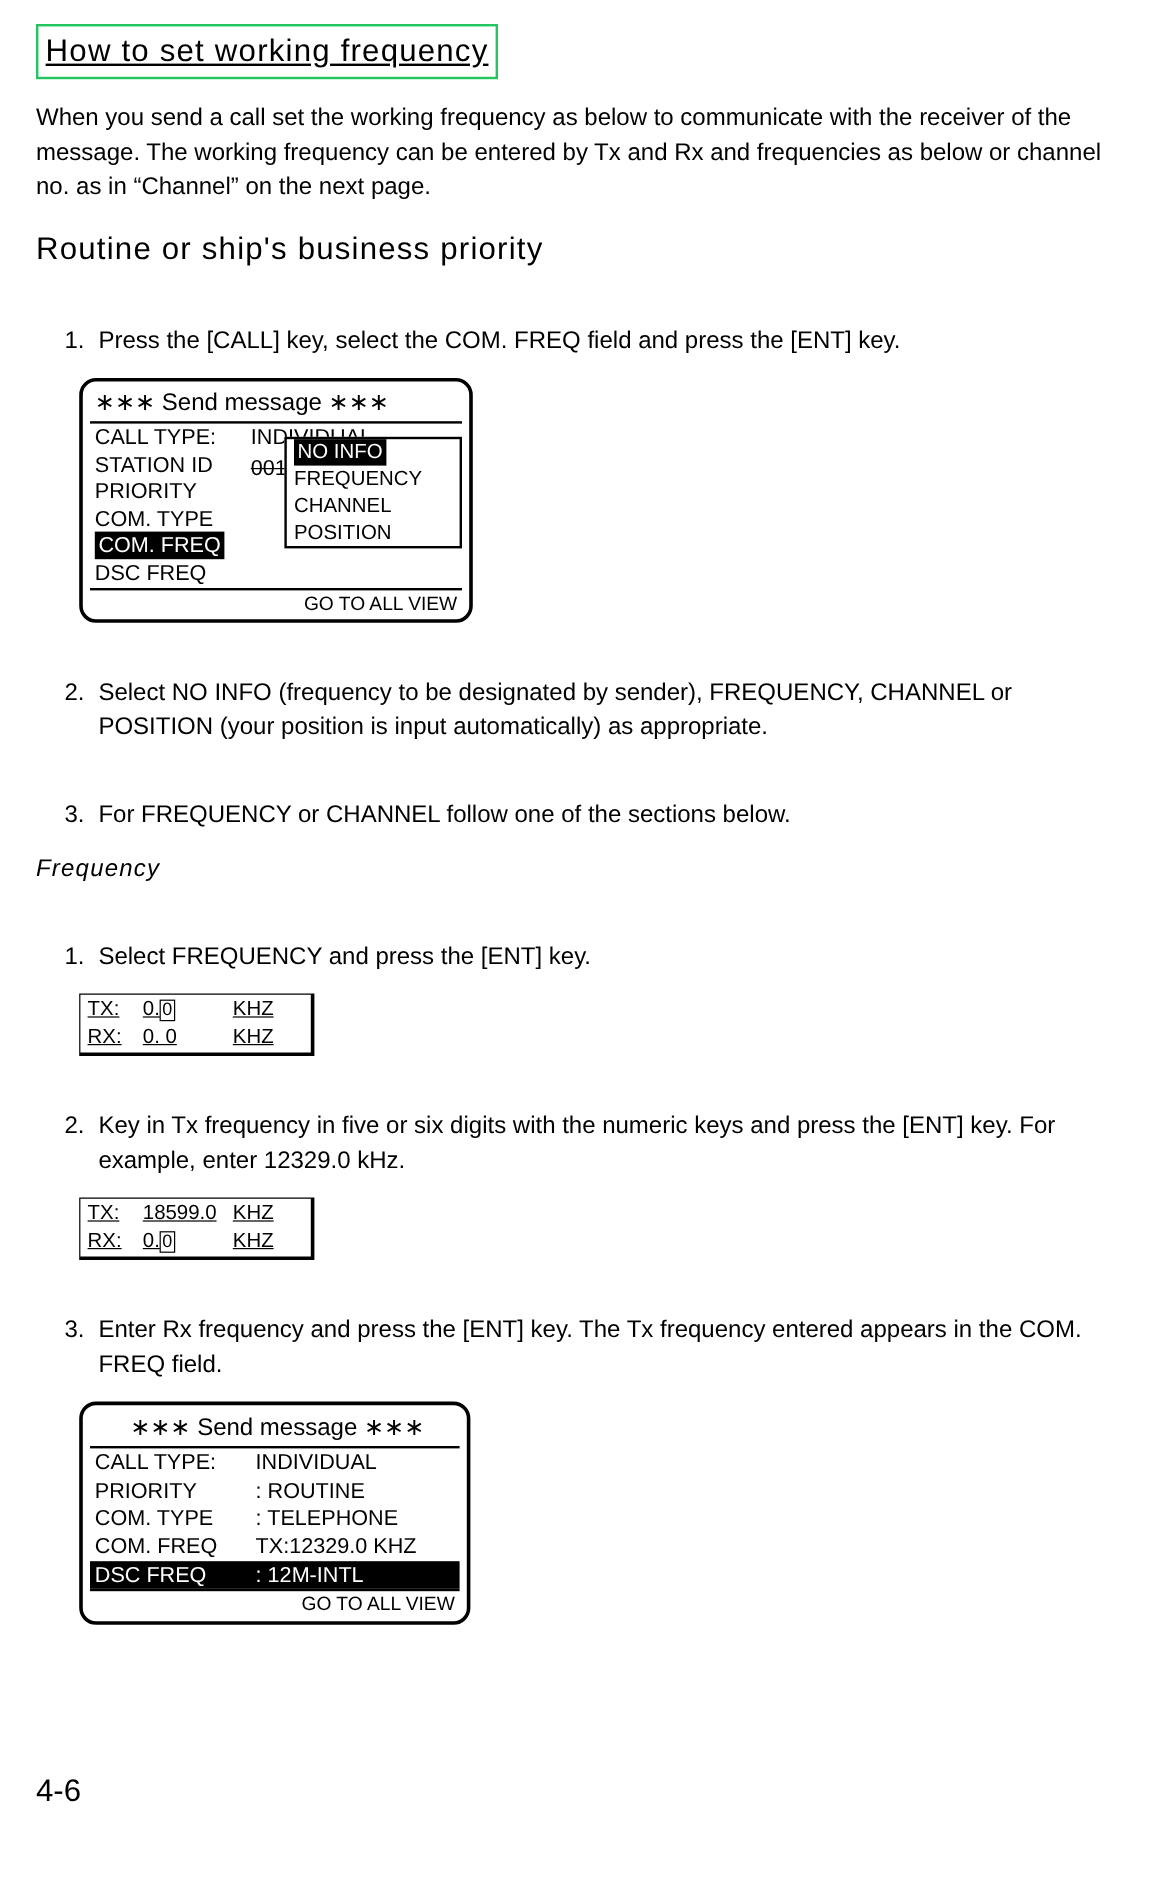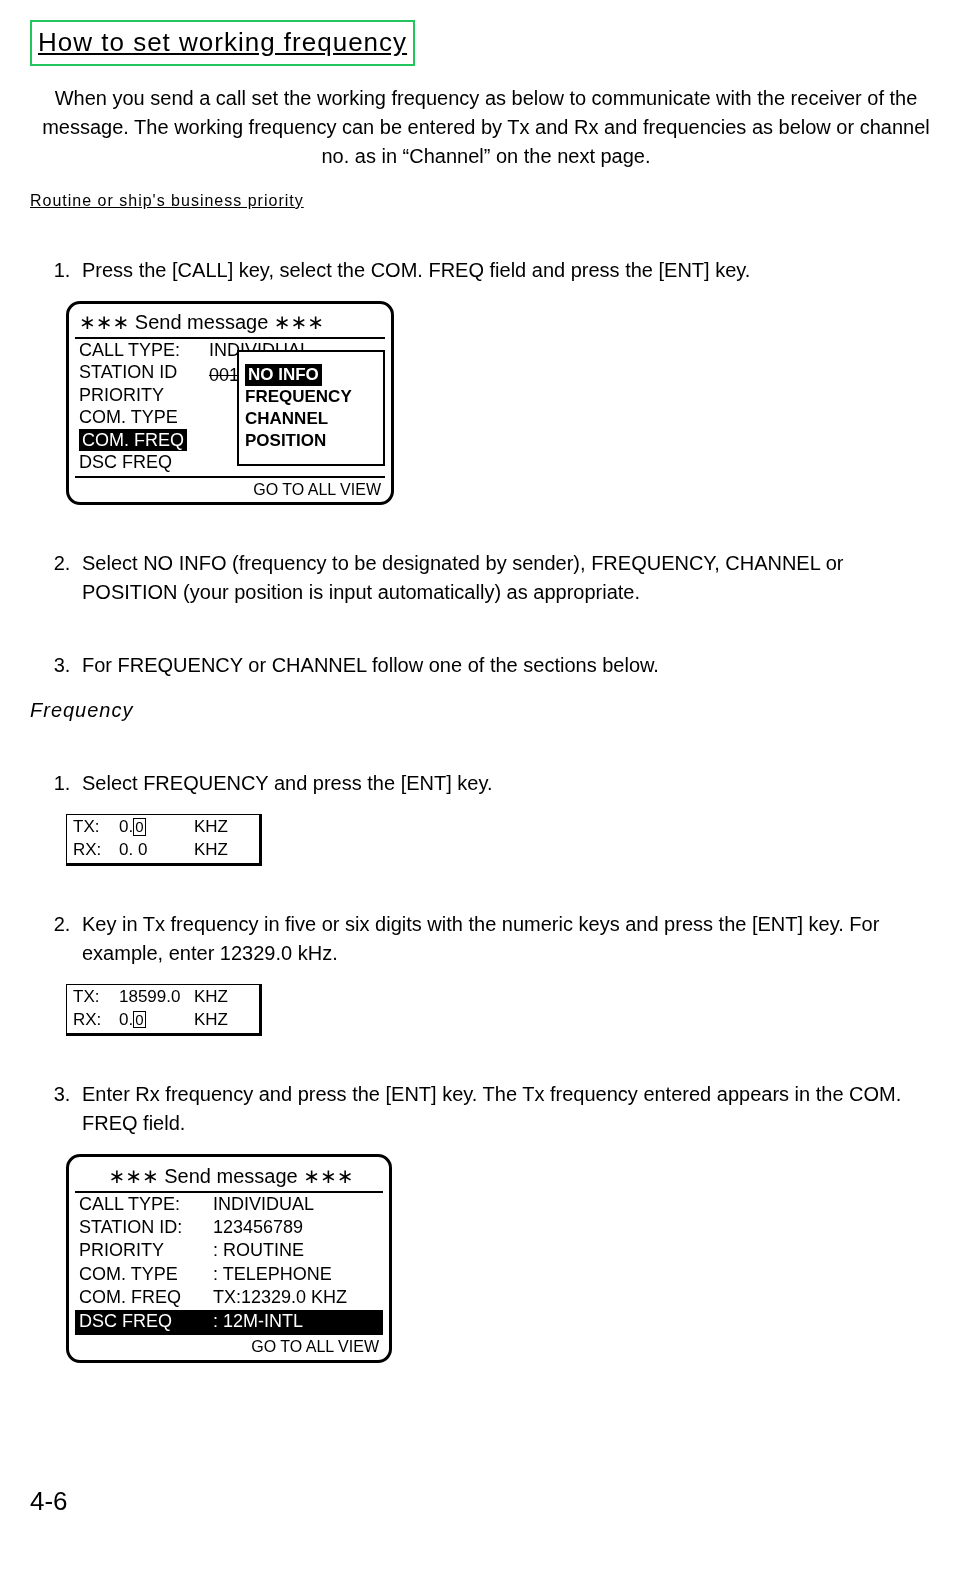--- a/index.html
+++ b/index.html
@@ -14,24 +14,23 @@
   }
   .boxed-title {
     display: inline-block;
     border: 2px solid #22c55e;
     padding: 2px 6px;
     font-size: 26px;
     text-decoration: underline;
     letter-spacing: 1px;
     margin-bottom: 18px;
   }
-  p { margin: 0 0 18px 0; text-align: center; }
+  p { margin: 0 0 18px 0; }
   .subheading {
-    font-size: 16px;
-    text-decoration: underline;
+    font-size: 26px;
     letter-spacing: 1px;
     margin: 18px 0 14px 0;
     display:block;
   }
   .italic-sub {
     font-style: italic;
     font-size: 20px;
     letter-spacing:1px;
     margin: 10px 0 10px 0;
     display:block;
@@ -62,24 +61,23 @@
   .lcd1 .lab { width:130px; padding-left:4px;}
   .lcd1 .val { flex:1; }
   .inv { background:#000; color:#fff; padding:0 3px; display:inline-block;}
   .popup {
     position:absolute;
     border:2px solid #000;
     background:#fff;
     top:46px;
     left:168px;
     width:132px;
-    padding:12px 6px;
+    padding:0 6px;
     font-size:17px;
     line-height:1.3;
-    font-weight:bold;
   }
   .lcd1 .foot {
     border-top:2px solid #000;
     text-align:right;
     font-size:16px;
     padding:2px 4px;
     margin-top:2px;
   }
 
   
@@ -87,21 +85,21 @@
     border:1px solid #000;
     border-right:3px solid #000;
     border-bottom:3px solid #000;
     width:180px;
     margin: 4px 0 14px 36px;
     padding:1px 6px;
     font-size:17px;
     line-height:1.35;
     font-family: Arial, sans-serif;
   }
-  .smallbox .r { display:flex; }
+  .smallbox .r { display:flex;text-decoration:underline; }
   .smallbox .l { width:46px;}
   .smallbox .v { width:72px; padding-right:3px;}
   .smallbox .u { }
   .cursor-digit {
     border:1px solid #000;
     display:inline-block;
     padding:0 1px;
     line-height:1.05;
     font-size:15px;
   }
@@ -231,24 +229,20 @@
   <li>Enter Rx frequency and press the [ENT] key. The Tx frequency entered appears in the COM. FREQ field.</li>
 </ol>
 
 <div class="lcd2">
   <div class="title">∗∗∗ Send message ∗∗∗</div>
   <div class="row">
       <span class="lab">CALL TYPE:</span>
       <span class="val">INDIVIDUAL</span>
     </div>
   <div class="row">
-      <span class="lab">STATION ID:</span>
-      <span class="val">123456789</span>
-    </div>
-  <div class="row">
       <span class="lab">PRIORITY</span>
       <span class="val">: ROUTINE</span>
     </div>
   <div class="row">
       <span class="lab">COM. TYPE</span>
       <span class="val">: TELEPHONE</span>
     </div>
   <div class="row">
       <span class="lab">COM. FREQ</span>
       <span class="val">TX:12329.0 KHZ</span>

